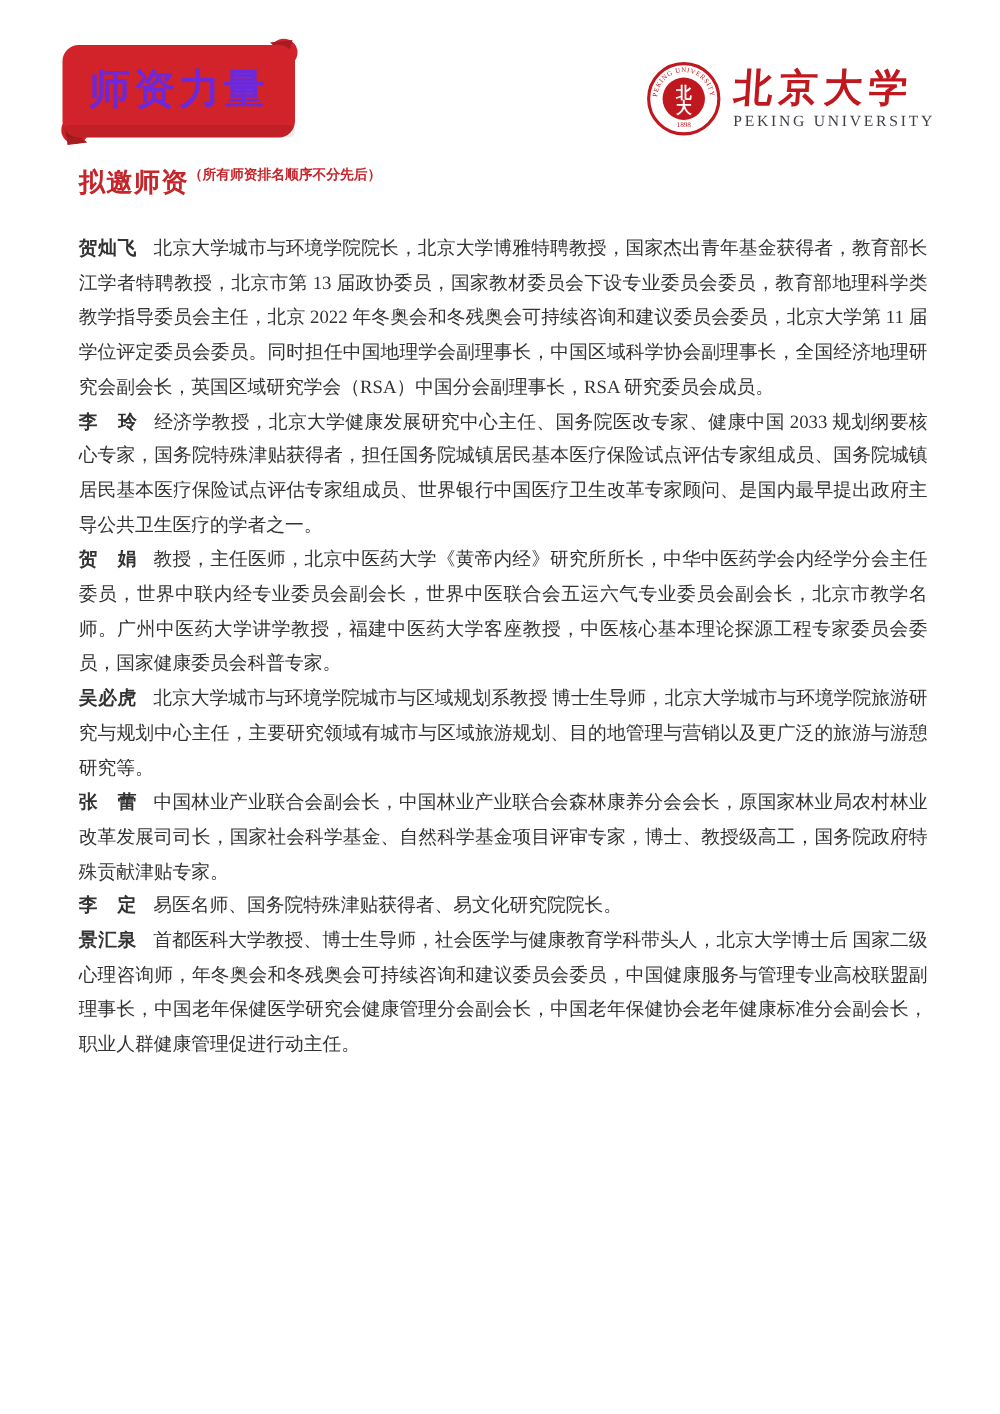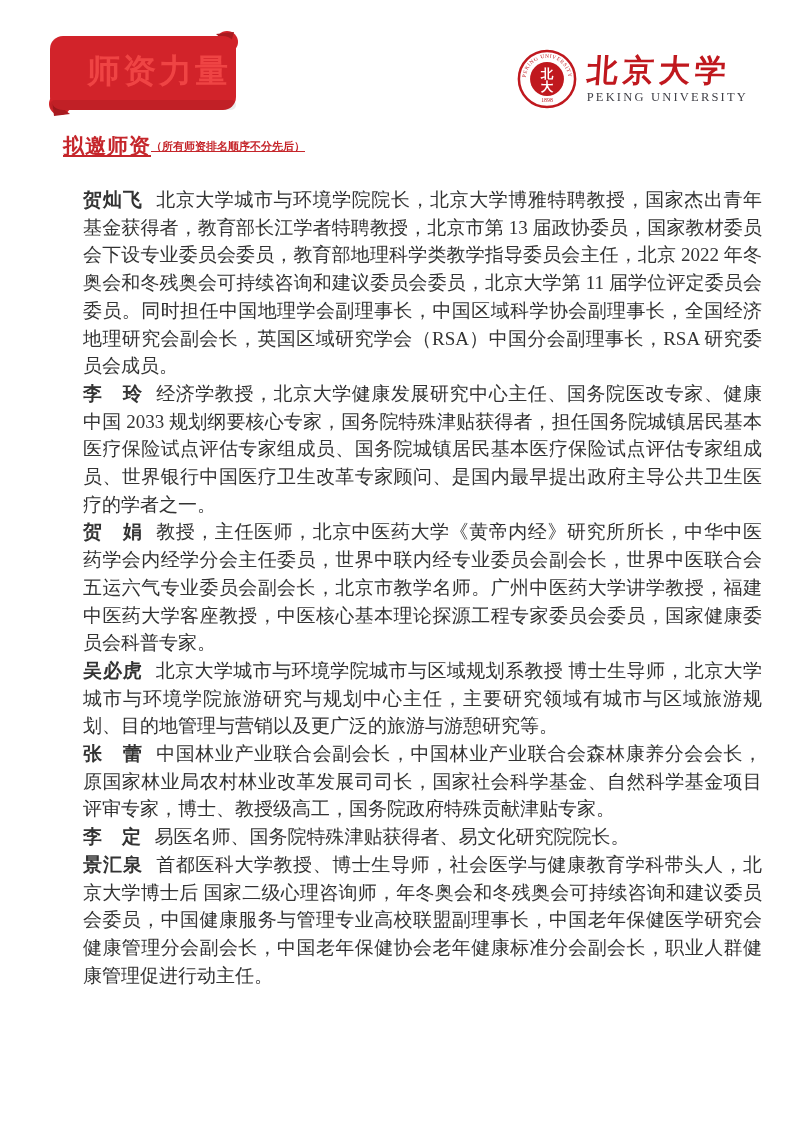--- a/index.html
+++ b/index.html
@@ -19,26 +19,26 @@
   .banner {
     position: absolute;
     left: 44px;
     top: 26px;
     width: 198px;
     height: 94px;
   }
   .banner svg { position: absolute; left: 0; top: 0; }
   .banner-text {
     position: absolute;
-    left: 16px; top: 8px;
+    left: 0; top: 8px;
     width: 100%; height: 74px;
     display: flex;
     align-items: center;
     justify-content: center;
-    color: #ef4444;
+    color: #6d28d9;
     font-family: "Liberation Sans", sans-serif;
     font-weight: bold;
     font-size: 33px;
     letter-spacing: 3px;
   }
 
   
   .logo {
     position: absolute;
     right: 52px;
@@ -64,39 +64,37 @@
     margin-top: 2px;
     font-family: "Liberation Serif", "DejaVu Serif", serif;
   }
 
   
   .heading {
     position: absolute;
     left: 63px;
     top: 132px;
     display: flex;
-    align-items: center;
+    align-items: flex-start;
     color: var(--heading_red, #c5262b);
     white-space: nowrap;
-    text-decoration: underline;
   }
   .heading-main { font-weight: bold; font-size: 21px; letter-spacing: 1px; }
   .heading-note { font-weight: bold; font-size: 11px; }
 
   
   .content {
     position: absolute;
     left: 63px;
     top: 186px;
     width: 679px;
     color: var(--text_color, #333333);
-    font-size: 19px;
+    font-size: 15px;
     line-height: 27.7px;
     text-align: justify;
-    margin-left: 20px;
   }
   .faculty-item { margin: 0; }
   .fname { font-weight: bold; margin-right: 13px; letter-spacing: 0.5px; }
 </style>
 </head>
 <body>
 
 <div class="page">
 
   <div class="banner">

